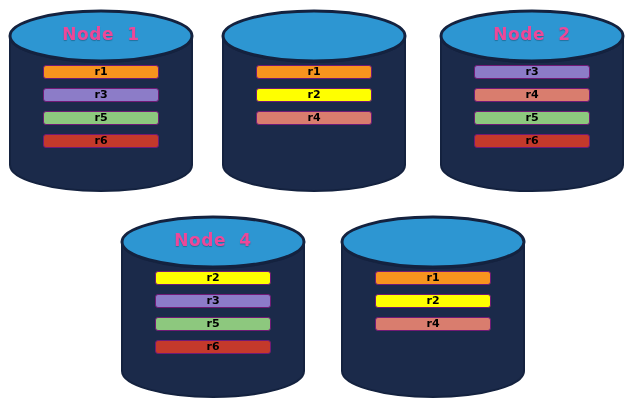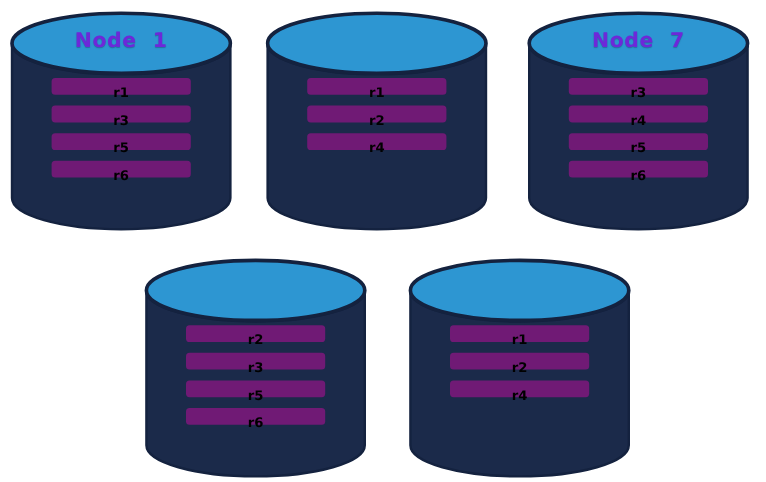--- a/index.html
+++ b/index.html
@@ -37,38 +37,38 @@
     fill: var(--cyl-top, #2D96D2);
     stroke: var(--cyl-outline, #14223F);
     stroke-width: 3;
   }
   .node-title {
     position: absolute;
     left: 0;
     top: 16px;
     width: 186px;
     text-align: center;
-    color: #6d28d9;
+    color: #ec4899;
     font-size: 17px;
     font-weight: bold;
     word-spacing: 7px;
     letter-spacing: 0.5px;
     text-shadow: 0 1px 1px rgba(0,0,0,0.25);
   }
   .bars {
     position: absolute;
     left: 35px;
     top: 57px;
     width: 116px;
   }
   .bar {
     box-sizing: border-box;
     height: 14px;
     margin-bottom: 9px;
-    border: 7px solid #701a75;
+    border: 1px solid #701a75;
     border-radius: 3px;
     text-align: center;
     font-size: 11px;
     font-weight: bold;
     line-height: 12px;
     color: #000000;
   }
 </style>
 </head>
 <body style="background: rgb(255, 255, 255);">
@@ -98,34 +98,35 @@
         <div class="bar" style="background: rgb(255, 255, 0);"><span>r2</span></div>
         <div class="bar" style="background: rgb(217, 125, 110);"><span>r4</span></div>
       </div>
   </div>
 
   <div class="node">
     <svg class="cyl-svg" width="186" height="186" viewBox="0 0 186 186">
       <path class="cyl-body" d="M2,28 L2,157 A91,26 0 0 0 184,157 L184,28 A91,26 0 0 1 2,28 Z"></path>
       <ellipse class="cyl-top" cx="93" cy="28" rx="91" ry="25"></ellipse>
     </svg>
-    <div class="node-title">Node 7</div>
+    <div class="node-title">Node 2</div>
     <div class="bars">
         <div class="bar" style="background: rgb(140, 124, 200);"><span>r3</span></div>
         <div class="bar" style="background: rgb(217, 125, 110);"><span>r4</span></div>
         <div class="bar" style="background: rgb(141, 200, 126);"><span>r5</span></div>
         <div class="bar" style="background: rgb(196, 57, 43);"><span>r6</span></div>
       </div>
   </div>
 
   <div class="node">
     <svg class="cyl-svg" width="186" height="186" viewBox="0 0 186 186">
       <path class="cyl-body" d="M2,28 L2,157 A91,26 0 0 0 184,157 L184,28 A91,26 0 0 1 2,28 Z"></path>
       <ellipse class="cyl-top" cx="93" cy="28" rx="91" ry="25"></ellipse>
     </svg>
+    <div class="node-title">Node 4</div>
     <div class="bars">
         <div class="bar" style="background: rgb(255, 255, 0);"><span>r2</span></div>
         <div class="bar" style="background: rgb(140, 124, 200);"><span>r3</span></div>
         <div class="bar" style="background: rgb(141, 200, 126);"><span>r5</span></div>
         <div class="bar" style="background: rgb(196, 57, 43);"><span>r6</span></div>
       </div>
   </div>
 
   <div class="node">
     <svg class="cyl-svg" width="186" height="186" viewBox="0 0 186 186">

